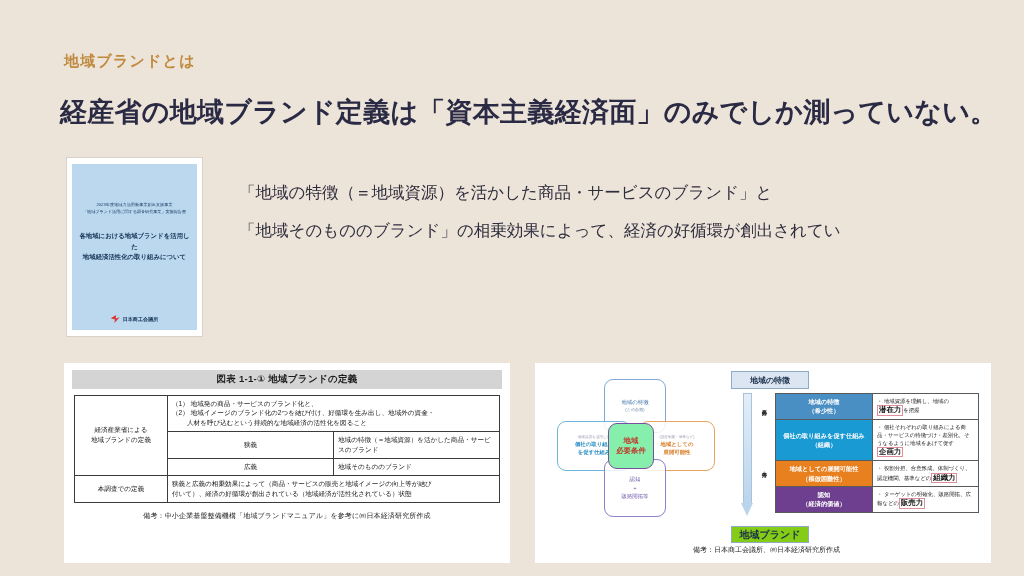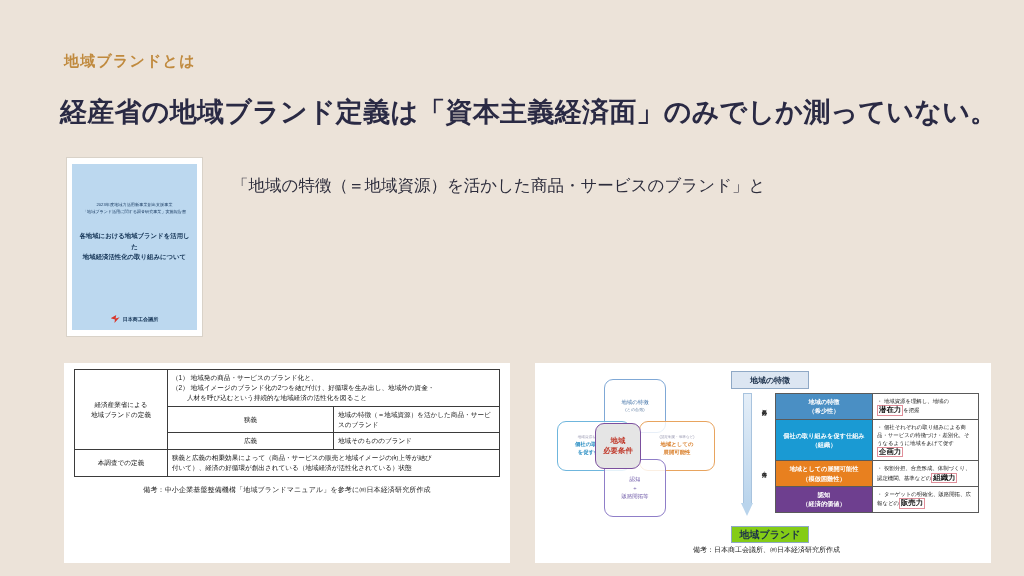--- a/index.html
+++ b/index.html
@@ -114,21 +114,21 @@
   
   .quote {
     position: absolute;
     left: 232px;
     top: 170px;
     width: 790px;
     font-size: 16.5px;
     line-height: 1.85;
     color: #2d2d3c;
   }
-  .quote p { margin: 0; }
+  .quote p { margin: 7px; }
   .conclusion {
     position: absolute;
     left: 238px;
     top: 275px;
     font-size: 16.5px;
     line-height: 1.7;
     color: #2d2d3c;
   }
   .arrow-glyph { margin-right: 3px; }
 
@@ -222,23 +222,23 @@
   }
   .v-right {
     left: 82px; top: 42px; width: 76px; height: 50px;
     border: 1.2px solid #e8a45f;
   }
   .v-bottom {
     left: 47px; top: 80px; width: 62px; height: 58px;
     border: 1.2px solid #8f7ec8;
   }
   .v-center {
-    left: 38px; top: 44px; width: 46px; height: 46px;
+    left: 51px; top: 44px; width: 46px; height: 46px;
     border: 1.4px solid #7b4f9e;
-    background: #e5e5e5;
+    background: #86efac;
     z-index: 5;
   }
   .v-t1 { font-size: 5.4px; color: #3b6ea5; line-height: 1.45; }
   .v-t2 { font-size: 4.1px; color: #6a86a8; line-height: 1.4; }
   .v-blue  { font-size: 5.4px; font-weight: bold; color: #2b8fc4; line-height: 1.5; }
   .v-orange{ font-size: 5.4px; font-weight: bold; color: #d97f2a; line-height: 1.5; }
   .v-purple{ font-size: 5.4px; color: #6f5aa8; line-height: 1.6; }
   .v-red   { font-size: 7.4px; font-weight: bold; color: #c0392b; line-height: 1.35; }
   .v-tiny  { font-size: 3.6px; color: #9a9ab2; line-height: 1.35; }
 
@@ -358,23 +358,25 @@
       </div>
       <div class="cover-logo">
         <span class="cover-logo-mark"></span>
         <span class="cover-logo-text">日本商工会議所</span>
       </div>
     </div>
   </div>
 
   <div class="quote">
     <p>「地域の特徴（＝地域資源）を活かした商品・サービスのブランド」と</p>
+    <p>「地域そのもののブランド」の相乗効果によって、経済の好循環が創出されてい</p>
   </div>
 
   <div class="panel panel-left">
+    <div class="fig-caption-bar">図表 1-1-①  地域ブランドの定義</div>
     <table class="deftable">
       <tbody>
           <tr>
         <td class="col-label" rowspan="3">
           <span>経済産業省による</span><br>
           <span>地域ブランドの定義</span>
         </td>
         <td class="cell-list" colspan="2">
           <span>（1） 地域発の商品・サービスのブランド化と、</span><br>
           <span>（2） 地域イメージのブランド化の2つを結び付け、好循環を生み出し、地域外の資金・</span>

